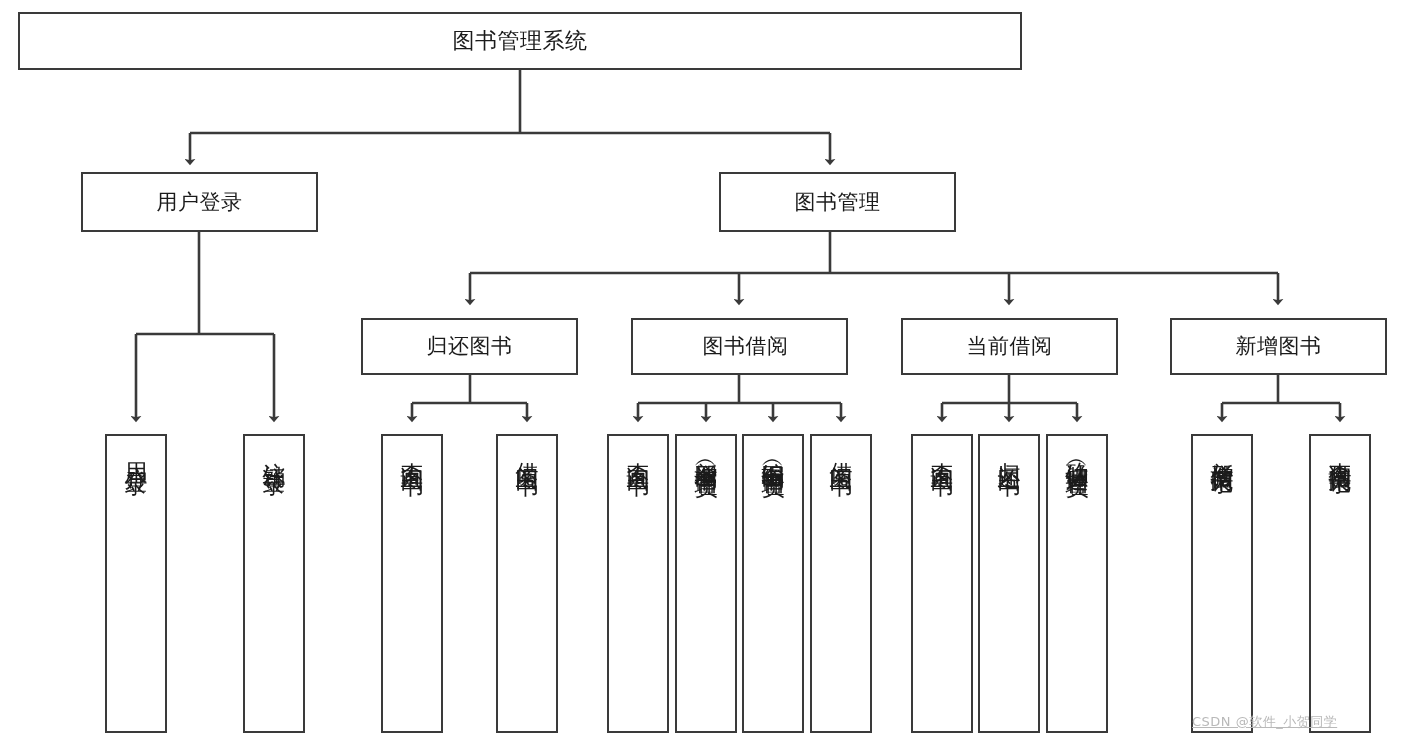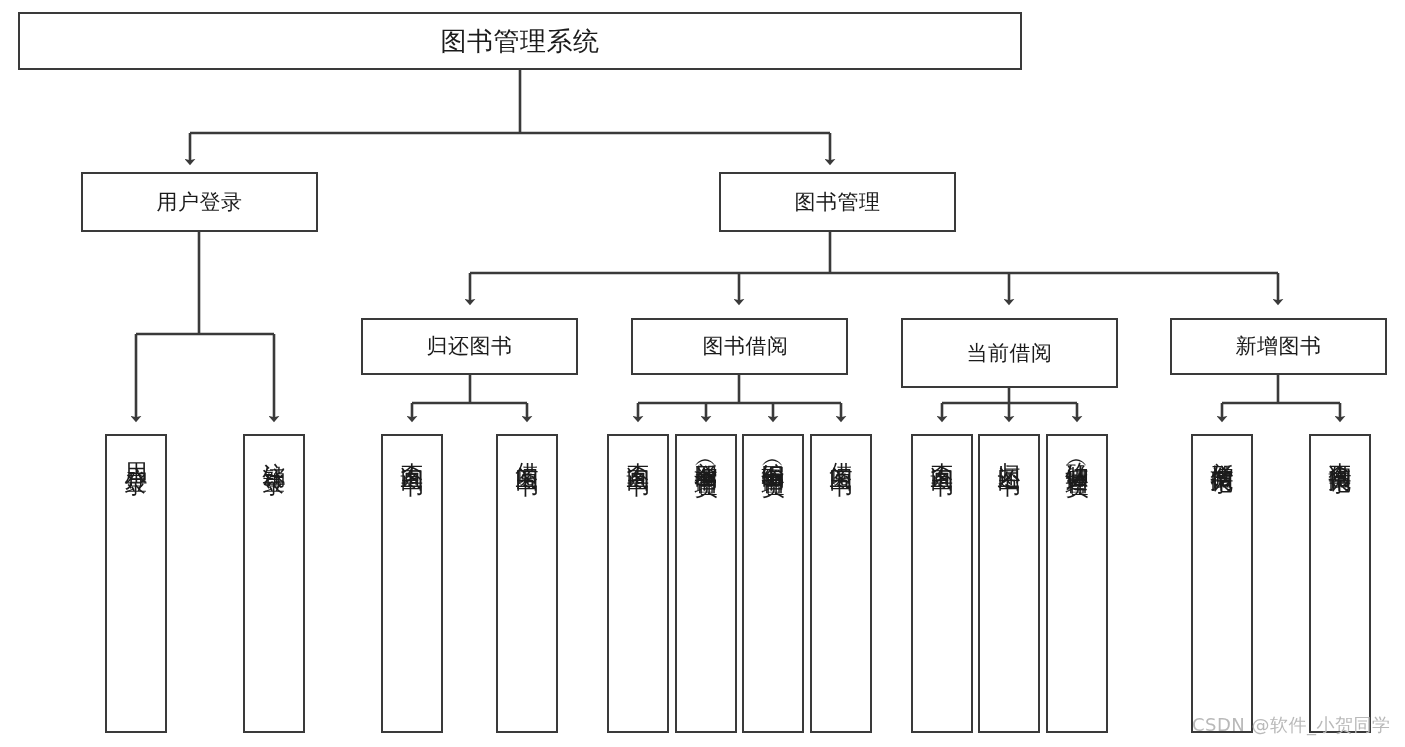--- a/index.html
+++ b/index.html
@@ -45,21 +45,21 @@
     line-height: 1.18;
     white-space: nowrap;
     color: #1b1b1b;
   }
   
   .node.horiz .node-label {
     font-size: 21px;
     letter-spacing: 0.5px;
   }
   .node.root .node-label {
-    font-size: 26px;
+    font-size: 22px;
   }
   
   .node.vert {
     align-items: flex-start;
     justify-content: center;
     padding-top: 8px;
   }
   .node.vert .node-label {
     writing-mode: vertical-rl;
     text-orientation: upright;
@@ -67,24 +67,25 @@
     line-height: 1.0;
     letter-spacing: 4px;
     white-space: nowrap;
   }
   .node.vert.tall .node-label {
     letter-spacing: 2px;
   }
   .watermark {
     position: absolute;
     color: #b9b9b9;
-    font-size: 18px;
+    font-size: 13px;
     white-space: nowrap;
     letter-spacing: 0.5px;
     user-select: none;
+    text-decoration: underline;
   }
 </style>
 </head>
 <body>
 
 <div id="diagram-root">
 
   <svg id="edge-layer" viewBox="0 0 1405 747" width="1405" height="747" xmlns="http://www.w3.org/2000/svg">
     <defs>
       <marker id="arrowhead" markerWidth="9" markerHeight="11" refX="3.2" refY="5.5" orient="auto" markerUnits="userSpaceOnUse">
@@ -145,21 +146,21 @@
   <div class="node horiz" style="left:711px; top:172px; width:237px; height:60px;margin-left:8px;">
     <span class="node-label">图书管理</span>
   </div>
 
   <div class="node horiz" style="left:361px; top:318px; width:217px; height:57px;">
     <span class="node-label">归还图书</span>
   </div>
   <div class="node horiz" style="left:631px; top:318px; width:217px; height:57px;padding-left:12px;">
     <span class="node-label">图书借阅</span>
   </div>
-  <div class="node horiz" style="left:901px; top:318px; width:217px; height:70px;">
+  <div class="node horiz" style="left:901px; top:318px; width:217px; height:57px;">
     <span class="node-label">当前借阅</span>
   </div>
   <div class="node horiz" style="left:1170px; top:318px; width:217px; height:57px;">
     <span class="node-label">新增图书</span>
   </div>
 
   <div class="node vert" style="left:105px; top:434px; width:62px; height:299px;">
     <span class="node-label">用户登录</span>
   </div>
   <div class="node vert" style="left:243px; top:434px; width:62px; height:299px;">

